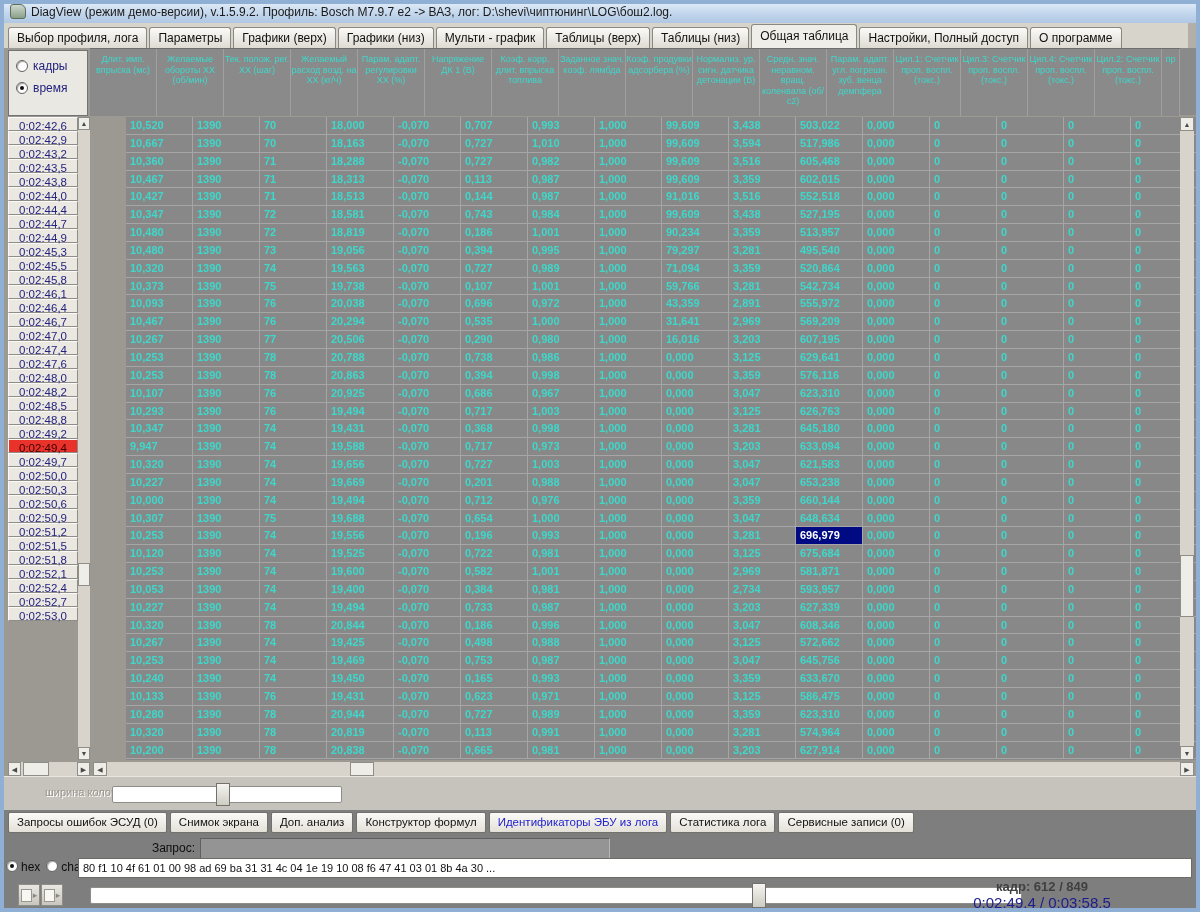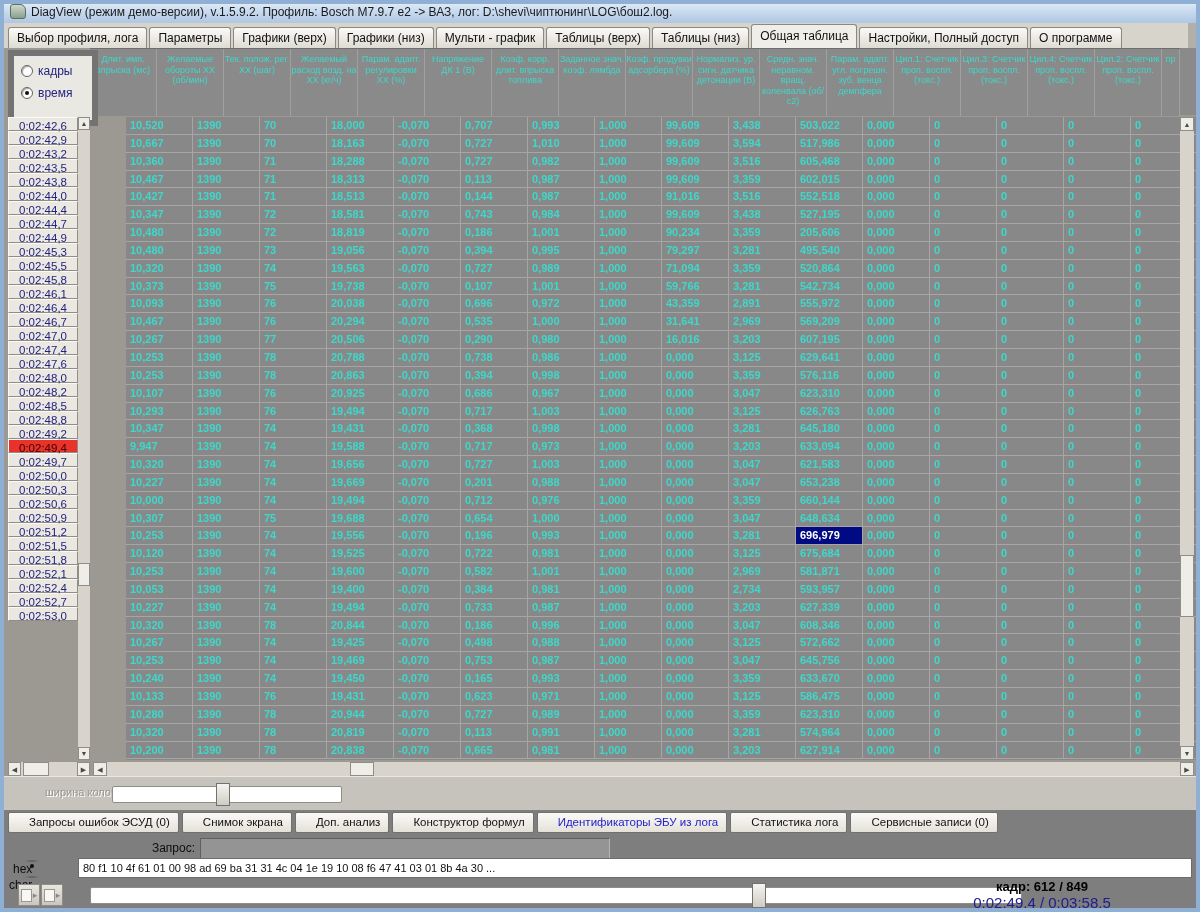--- a/index.html
+++ b/index.html
@@ -15,21 +15,21 @@
   .wbtn.close{width:42px;background:linear-gradient(#f2a492,#d2422a 60%,#b83418);color:#fff;font-weight:bold;}
   
   .tabstrip{position:absolute;left:4px;top:23px;right:12px;height:25px;background:#d7d4cc;display:flex;align-items:flex-end;padding-left:4px;z-index:30;}
   .tab{background:linear-gradient(#fbfaf7,#dedbd3);border:1px solid #8a8880;border-bottom:none;border-radius:3px 3px 0 0;padding:3px 8px 2px 8px;font-size:12px;color:#111;margin-right:2px;height:15px;line-height:14px;white-space:nowrap;}
   .tab.active{background:#f0eee8;height:18px;line-height:17px;position:relative;z-index:2;}
   
   .contentbg{position:absolute;left:4px;top:48px;right:4px;height:728px;background:#9c9892;}
   .cwstrip{position:absolute;left:4px;top:776px;right:4px;height:34px;background:#c6c3bc;border-top:1px solid #e8e6e0;}
   .bottomzone{position:absolute;left:4px;top:810px;right:4px;bottom:4px;background:#7e7e7e;}
   
-  .radiopanel{position:absolute;left:8px;top:50px;width:78px;height:64px;background:#eae8e2;border:6px solid #737373;z-index:5;}
+  .radiopanel{position:absolute;left:8px;top:50px;width:78px;height:64px;background:#eae8e2;border:1px solid #737373;z-index:5;}
   .radiorow{display:flex;align-items:center;margin:8px 0 0 7px;}
   .rdot{width:10px;height:10px;border-radius:50%;background:#fff;border:1px solid #62625e;box-shadow:inset 1px 1px 1px #aaa;position:relative;}
   .rdot.on::after{content:"";position:absolute;left:3px;top:3px;width:4px;height:4px;border-radius:50%;background:#111;}
   .rlabel{font-size:12px;color:#23237f;margin-left:5px;}
   
   .headrow{position:absolute;left:90px;top:48px;width:1090px;height:67px;display:flex;overflow:hidden;background:#8a8a8a;border-top:1px solid #6e6e6e;z-index:4;}
   .hcell{flex:0 0 67px;width:67px;box-sizing:border-box;border-right:1px solid #a0a0a0;color:#3ed8cb;font-size:9px;line-height:10.5px;text-align:center;padding-top:5px;overflow:hidden;height:67px;}
   .hcell.last{flex:1 1 auto;}
   .headcorner{position:absolute;left:1180px;top:48px;width:16px;height:67px;background:#8a8a8a;z-index:3;}
   
@@ -45,36 +45,36 @@
   
   .sb{background:#d8d4cc;position:absolute;z-index:6;}
   .sbtn{position:absolute;background:#efede7;border:1px solid #8f8d88;box-sizing:border-box;color:#4a4a48;font-size:7px;display:flex;align-items:center;justify-content:center;line-height:1;}
   .sthumb{position:absolute;background:#efede7;border:1px solid #8f8d88;box-sizing:border-box;}
   
   .cwlabel{position:absolute;left:45px;top:786px;font-size:11px;color:#9a978f;text-shadow:1px 1px 0 #fff;z-index:7;}
   .cwtrack{position:absolute;left:112px;top:786px;width:228px;height:15px;background:#fff;border:1px solid #8f8d88;border-radius:2px;z-index:7;}
   .cwthumb{position:absolute;left:216px;top:783px;width:12px;height:21px;background:linear-gradient(#f5f4f0,#cfccc4);border:1px solid #73716b;z-index:8;}
   
   .bbtns{position:absolute;left:8px;top:812px;display:flex;z-index:7;}
-  .bbtn{background:linear-gradient(#fbfaf7,#e4e1d9);border:1px solid #73716b;border-radius:2px;margin-right:3px;padding:3px 8px 4px 20px;font-size:11.5px;color:#111;white-space:nowrap;}
+  .bbtn{background:linear-gradient(#fbfaf7,#e4e1d9);border:1px solid #73716b;border-radius:2px;margin-right:3px;padding:3px 8px 4px 8px;font-size:11.5px;color:#111;white-space:nowrap;}
   .bbtn.hl{color:#2222cc;}
   
   .qlabel{position:absolute;left:115px;top:841px;width:80px;text-align:right;font-size:12px;color:#0e0e0e;z-index:7;}
   .qbox{position:absolute;left:200px;top:838px;width:408px;height:20px;background:#949494;border-top:1px solid #5f5f5f;border-left:1px solid #5f5f5f;border-bottom:1px solid #b5b5b5;border-right:1px solid #b5b5b5;z-index:7;}
-  .hexrow{position:absolute;left:6px;top:860px;height:20px;display:flex;align-items:flex-end;z-index:7;flex-direction:column;}
+  .hexrow{position:absolute;left:6px;top:860px;height:20px;display:flex;align-items:flex-start;z-index:7;}
   .hexrow .rlabel{color:#0e0e0e;margin-left:3px;margin-right:6px;font-size:12px;}
   .hexfield{position:absolute;left:78px;top:858px;width:1114px;height:20px;background:#fff;border:1px solid #6e6c66;box-sizing:border-box;font-size:11px;color:#111;line-height:18px;padding-left:4px;white-space:nowrap;overflow:hidden;z-index:7;}
   
   .iconbtn{position:absolute;top:884px;width:22px;height:22px;background:linear-gradient(#e9e7e1,#c9c6bf);border:1px solid #8f8d88;box-sizing:border-box;z-index:7;display:flex;align-items:center;justify-content:center;}
   .iconbtn .page{width:9px;height:11px;background:#f8f7f3;border:1px solid #9a978f;position:relative;}
   .iconbtn .arr{color:#8a887f;font-size:9px;margin-left:1px;}
   .trackbar{position:absolute;left:90px;top:887px;width:930px;height:15px;background:#fff;border:1px solid #8f8d88;border-radius:2px;z-index:7;}
   .trackthumb{position:absolute;left:752px;top:883px;width:12px;height:23px;background:linear-gradient(#f5f4f0,#cfccc4);border:1px solid #73716b;z-index:8;}
   .status{position:absolute;right:48px;top:879px;width:220px;text-align:center;z-index:7;}
-  .status .l1{font-size:13px;font-weight:bold;color:#000000;}
+  .status .l1{font-size:13px;font-weight:bold;color:#404040;}
   .status .l2{font-size:15px;color:#1c1c8e;}
 </style>
 </head>
 <body>
 
 <div class="root">
 
   <div class="titlebar">
     <div class="appicon"></div>
     <div class="title">DiagView (режим демо-версии), v.1.5.9.2. Профиль: Bosch M7.9.7 e2 -&gt; ВАЗ,   лог: D:\shevi\чиптюнинг\LOG\бош2.log.</div>
@@ -298,21 +298,21 @@
         <div class="gcell">10,480</div>
         <div class="gcell">1390</div>
         <div class="gcell">72</div>
         <div class="gcell">18,819</div>
         <div class="gcell">-0,070</div>
         <div class="gcell">0,186</div>
         <div class="gcell">1,001</div>
         <div class="gcell">1,000</div>
         <div class="gcell">90,234</div>
         <div class="gcell">3,359</div>
-        <div class="gcell">205,606</div>
+        <div class="gcell">513,957</div>
         <div class="gcell">0,000</div>
         <div class="gcell">0</div>
         <div class="gcell">0</div>
         <div class="gcell">0</div>
         <div class="gcell">0</div>
         <div class="gcell last">0</div>
       </div>
       <div class="grow">
         <div class="gcell">10,480</div>
         <div class="gcell">1390</div>

